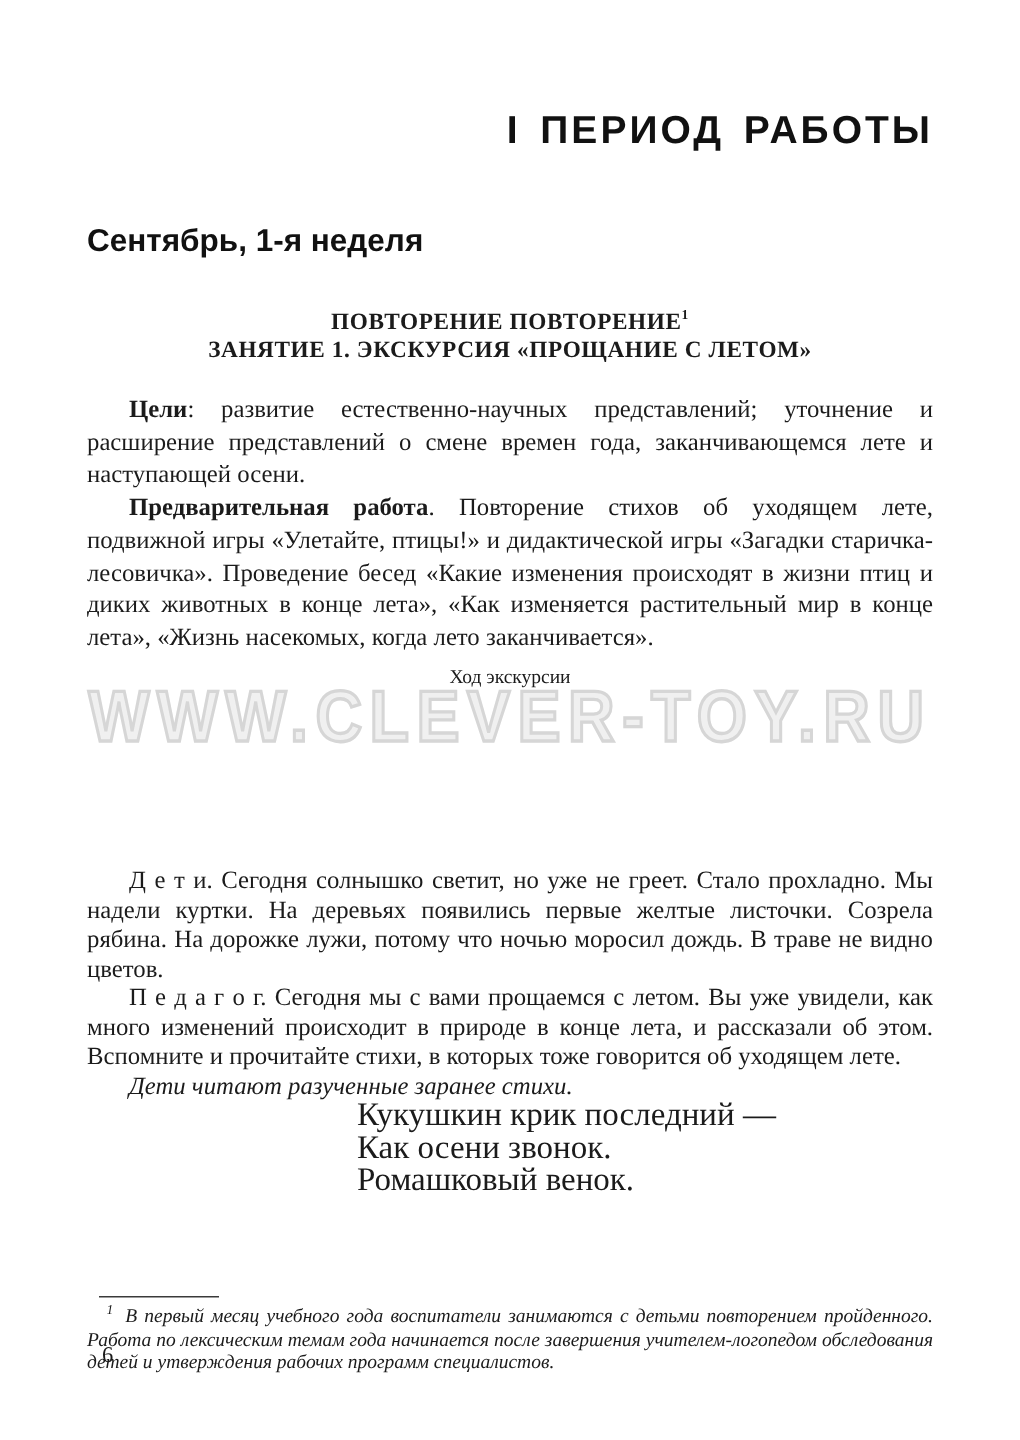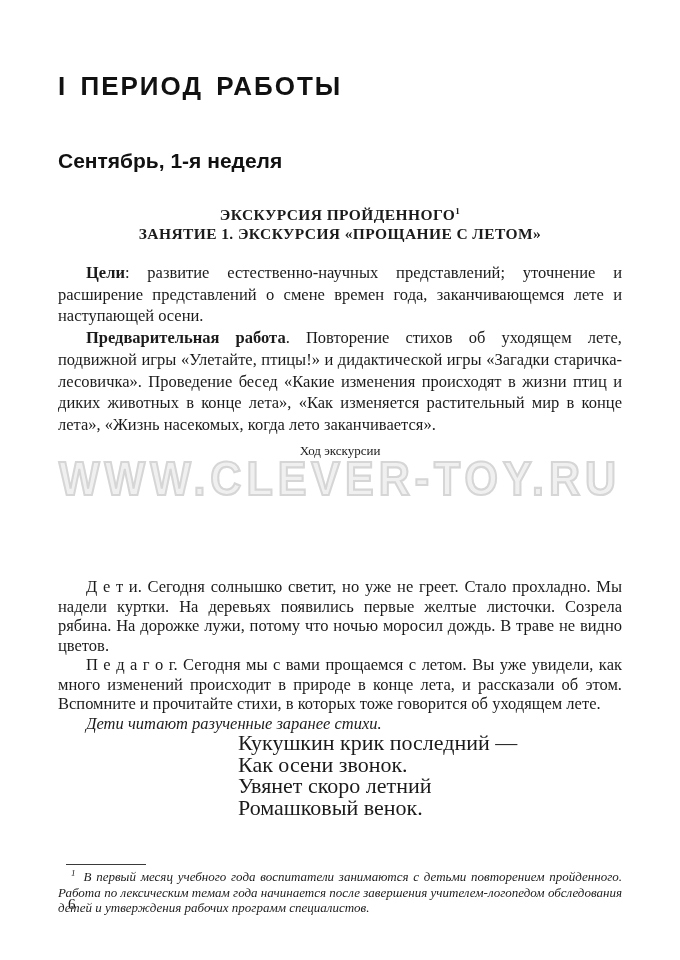--- a/index.html
+++ b/index.html
@@ -13,21 +13,21 @@
     height: 960px;
     background: #ffffff;
     overflow: hidden;
     font-family: "Liberation Serif", serif;
     color: #1b1b1b;
   }
   .abs { position: absolute; left: 58px; width: 564px; }
 
   .period-title {
     top: 72px;
-    text-align: left;
+    text-align: right;
     font-family: "Liberation Sans", sans-serif;
     font-weight: bold;
     font-size: 26px;
     line-height: 28px;
     letter-spacing: 2px;
     word-spacing: 4px;
     color: #111;
   }
   .week-subtitle {
     top: 147px;
@@ -134,21 +134,21 @@
 
 <div class="page">
 
   <div class="watermark">WWW.CLEVER-TOY.RU</div>
 
   <div class="abs period-title">I ПЕРИОД РАБОТЫ</div>
 
   <div class="abs week-subtitle">Сентябрь, 1-я неделя</div>
 
   <div class="abs section-heading">
-    <div><span>ЭКСКУРСИЯ ПРОЙДЕННОГО</span><sup>1</sup></div>
+    <div><span>ПОВТОРЕНИЕ ПОВТОРЕНИЕ</span><sup>1</sup></div>
     <div>ЗАНЯТИЕ 1. ЭКСКУРСИЯ «ПРОЩАНИЕ С ЛЕТОМ»</div>
   </div>
 
   <div class="abs main-block">
     <p class="para"><b class="lbl">Цели</b><span>: развитие естественно-научных представлений; уточнение и расширение представлений о смене времен года, заканчивающемся лете и наступающей осени.</span></p>
     <p class="para"><b class="lbl">Предварительная работа</b><span>. Повторение стихов об уходящем лете, подвижной игры «Улетайте, птицы!» и дидактической игры «Загадки старичка-лесовичка». Проведение бесед «Какие изменения происходят в жизни птиц и диких животных в конце лета», «Как изменяется растительный мир в конце лета», «Жизнь насекомых, когда лето заканчивается».</span></p>
   </div>
 
   <div class="abs hod-heading">Ход экскурсии</div>
 
@@ -157,21 +157,20 @@
 
   <div class="abs dialog-block">
     <p class="para"><span>Д е т и.</span><span> Сегодня солнышко светит, но уже не греет. Стало прохладно. Мы надели куртки. На деревьях появились первые желтые листочки. Созрела рябина. На дорожке лужи, потому что ночью моросил дождь. В траве не видно цветов.</span></p>
     <p class="para"><span>П е д а г о г.</span><span> Сегодня мы с вами прощаемся с летом. Вы уже увидели, как много изменений происходит в природе в конце лета, и рассказали об этом. Вспомните и прочитайте стихи, в которых тоже говорится об уходящем лете.</span></p>
     <p class="para stage-last">Дети читают разученные заранее стихи.</p>
   </div>
 
   <div class="abs poem">
     <div>Кукушкин крик последний —</div>
     <div>Как осени звонок.</div>
-    <div>Увянет скоро летний</div>
     <div>Ромашковый венок.</div>
   </div>
 
   <div class="abs footnote-block">
     <div class="footnote-divider"></div>
     <p class="footnote-para"><sup>1</sup><span>В первый месяц учебного года воспитатели занимаются с детьми повторением пройденного. Работа по лексическим темам года начинается после завершения учителем-логопедом обследования детей и утверждения рабочих программ специалистов.</span></p>
   </div>
 
   <div class="page-number">6</div>
 

